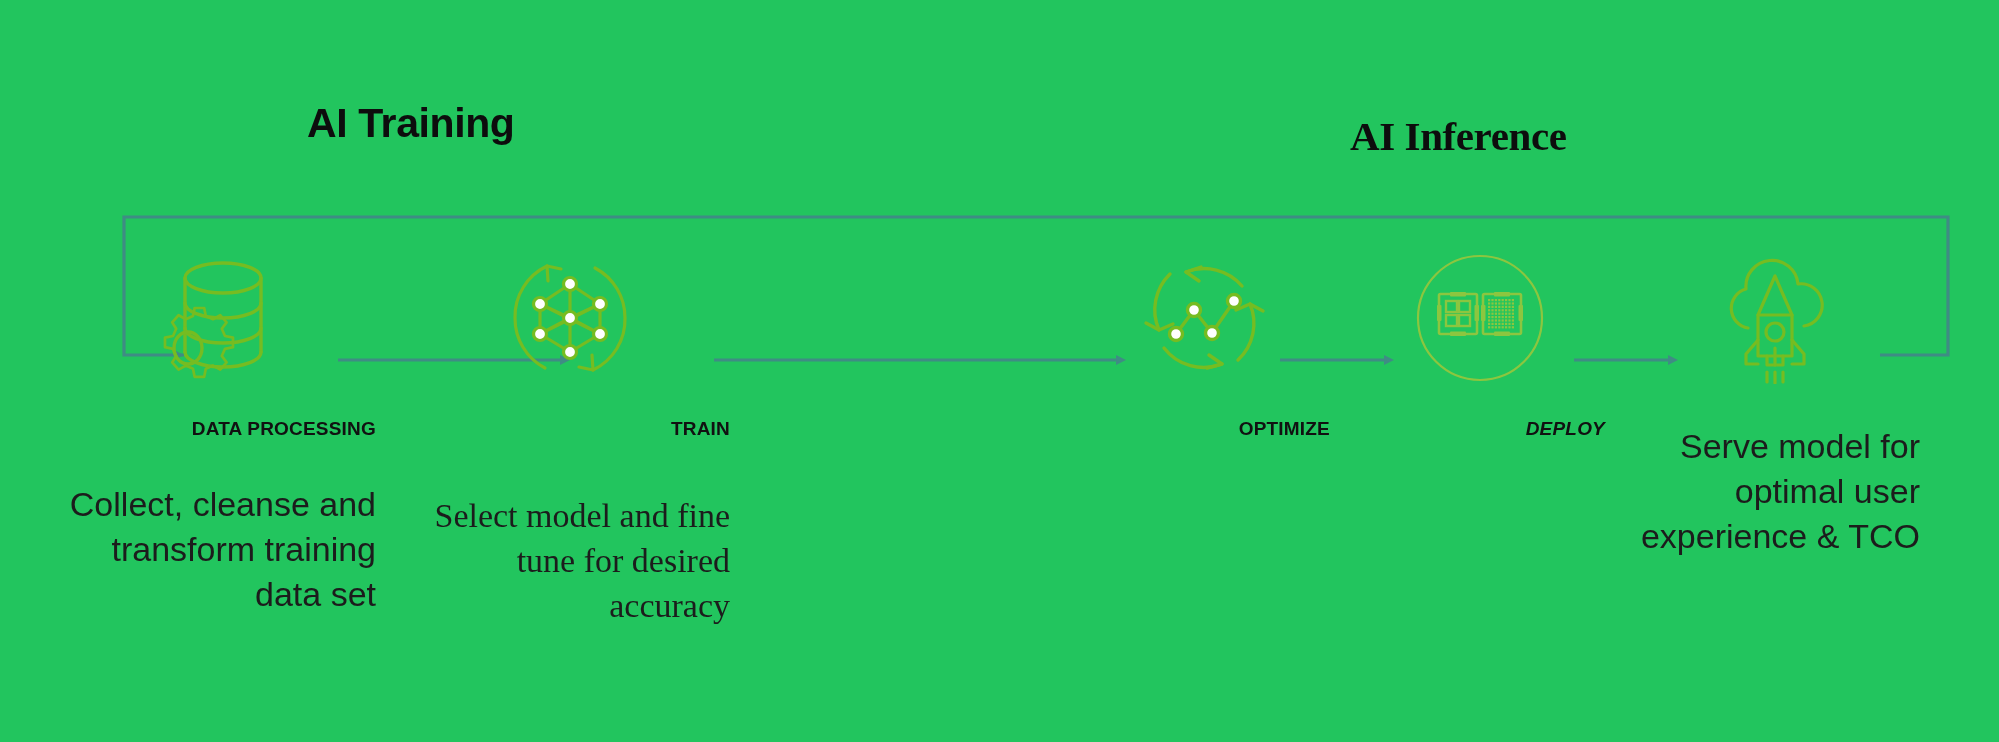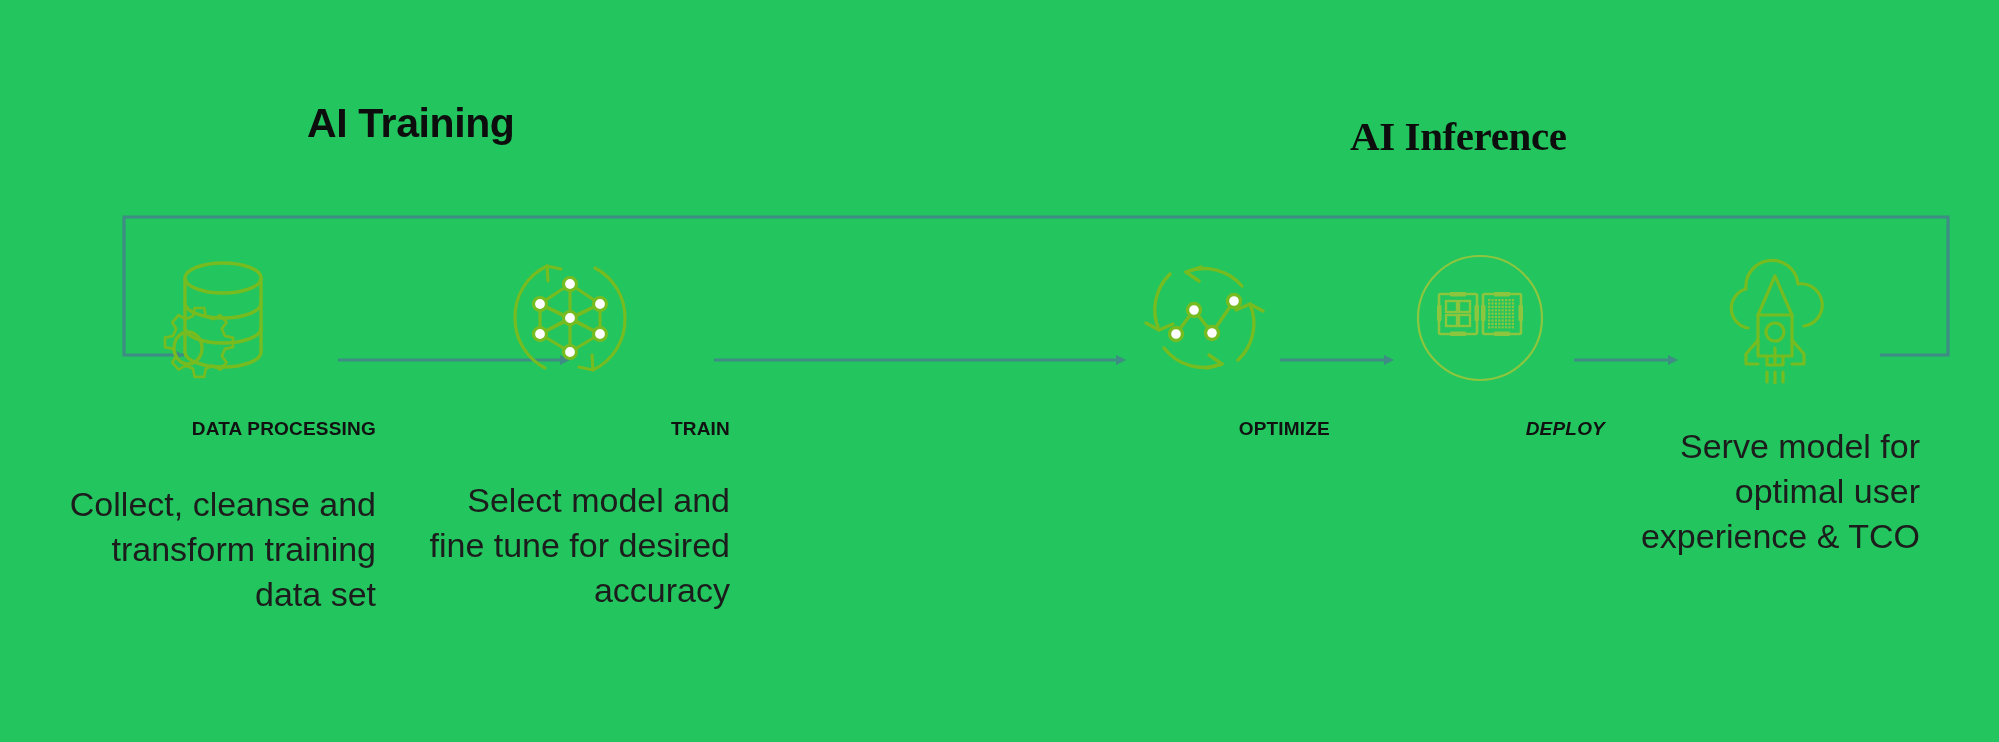--- a/index.html
+++ b/index.html
@@ -77,21 +77,21 @@
     color: #1c1c1c;
   }
 
   #step-data        { left: 46px;   width: 330px; }
   #step-train       { left: 410px;  width: 320px; }
   #step-optimize    { left: 1080px; width: 250px; }
   #step-deploy      { left: 1355px; width: 250px; font-style: italic; }
   #step-run         { left: 1630px; width: 290px; }
 
   #step-data .step-desc     { margin-top: 42px; }
-  #step-train .step-desc    { margin-top: 38px; }
+  #step-train .step-desc    { margin-top: 54px; font-family: Liberation Serif, serif; }
   #step-optimize .step-desc { margin-top: 34px; }
   #step-deploy .step-desc   { margin-top: 34px; }
   #step-run .step-desc      { }
 </style>
 </head>
 <body>
 
 <div id="stage">
 
   <div class="phase-title" id="title-training">AI Training</div>

